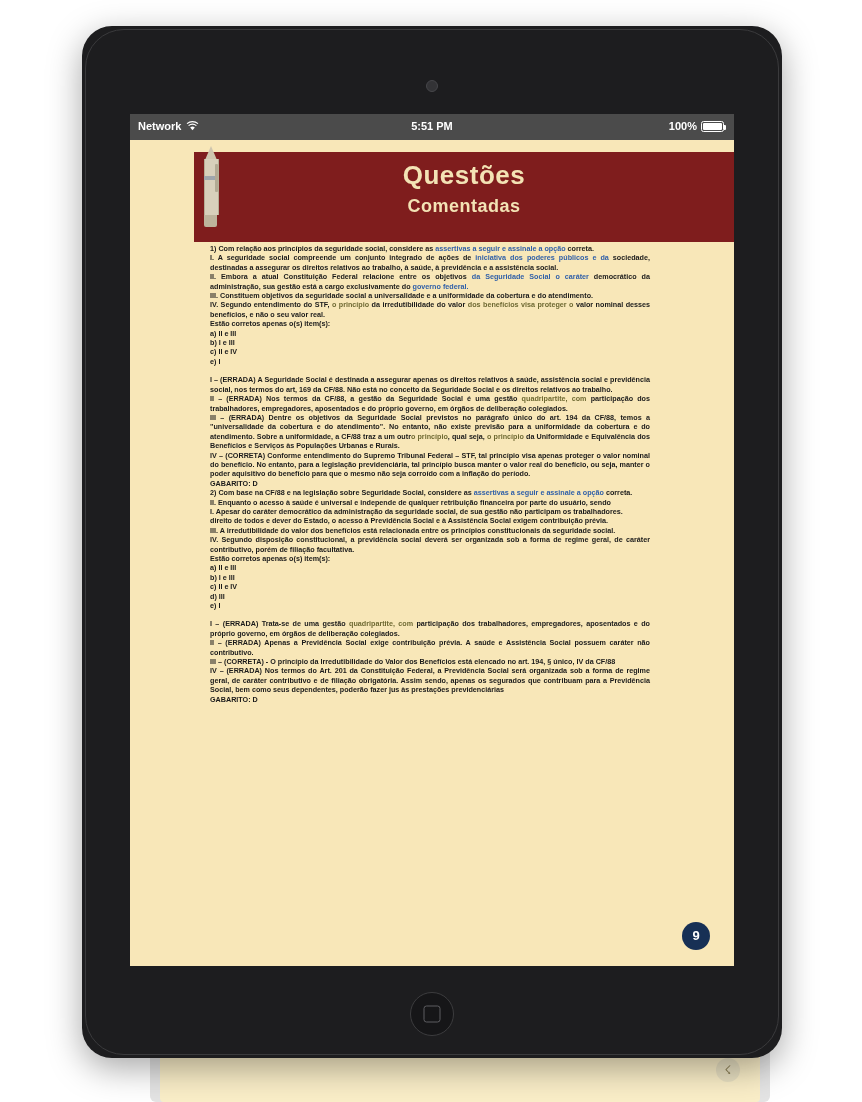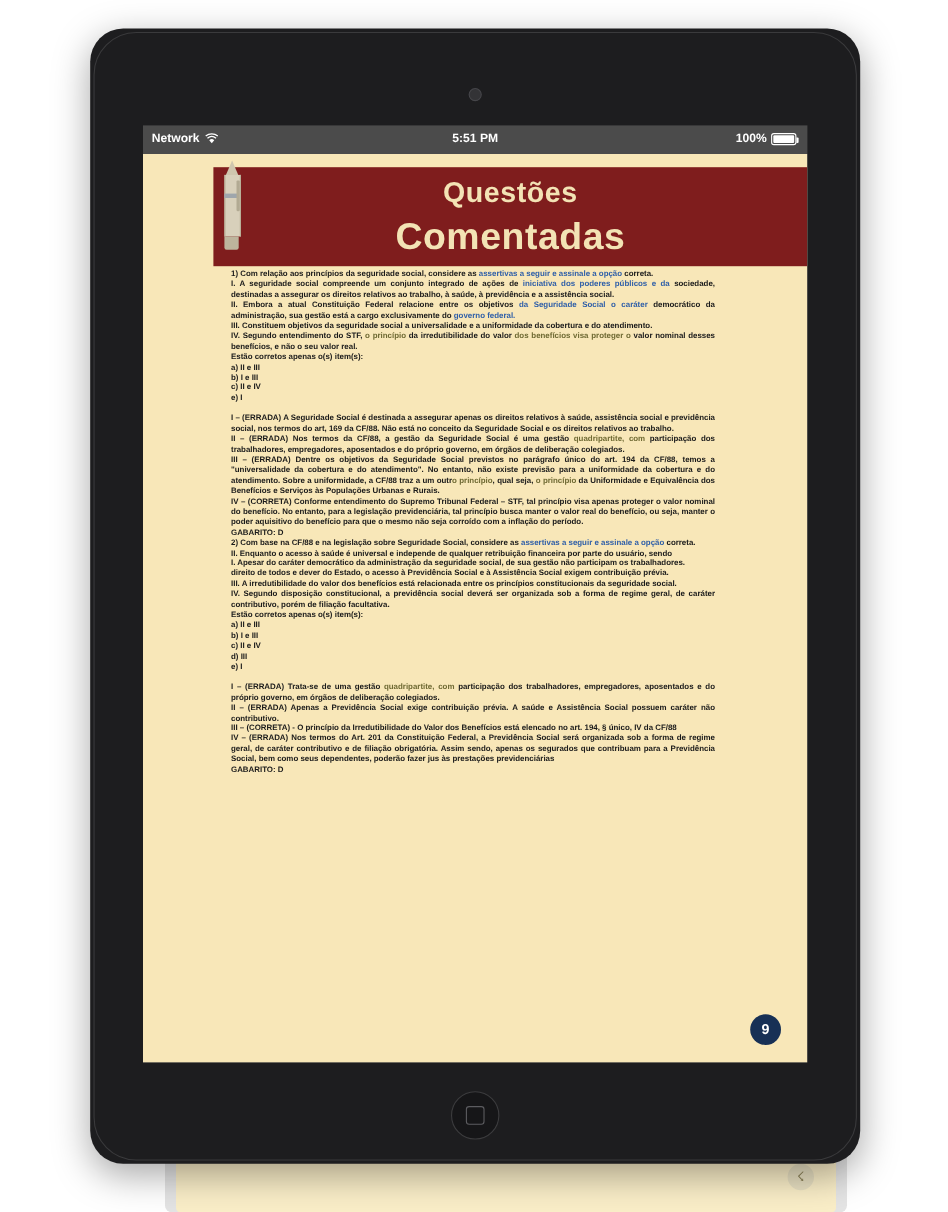--- a/index.html
+++ b/index.html
@@ -211,21 +211,21 @@
   .title-band .t1 {
     position: absolute;
     left: 0; right: 0;
     top: 8px;
     font-size: 26px;
   }
   .title-band .t2 {
     position: absolute;
     left: 0; right: 0;
     top: 44px;
-    font-size: 34px;
+    font-size: 18px;
   }
 
   
   .pen {
     position: absolute;
     left: 70px;
     top: 6px;
     width: 22px;
     height: 84px;
   }

